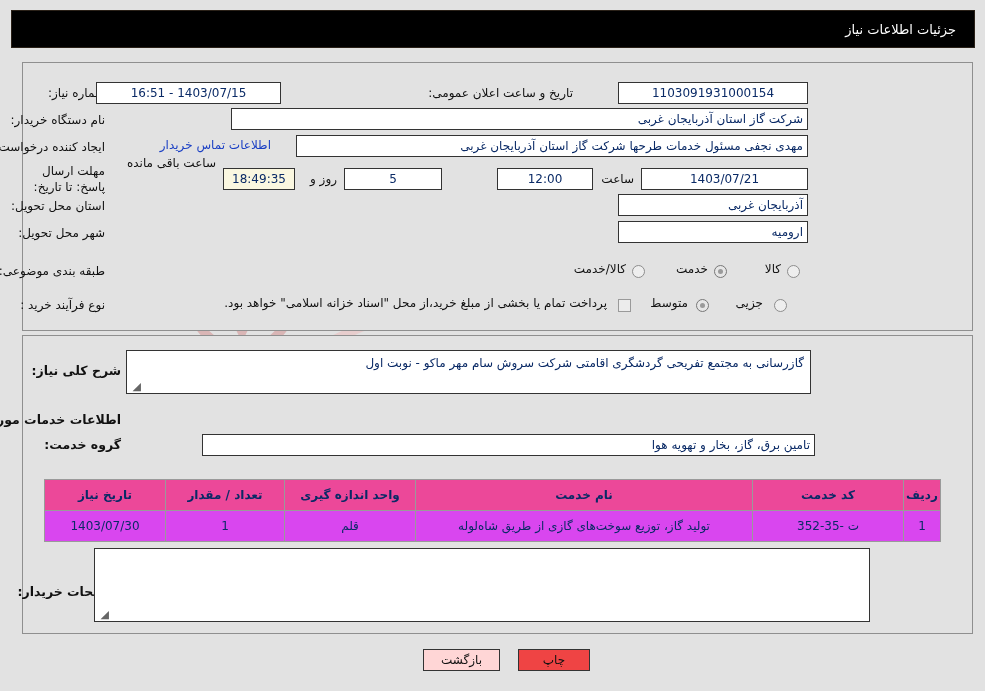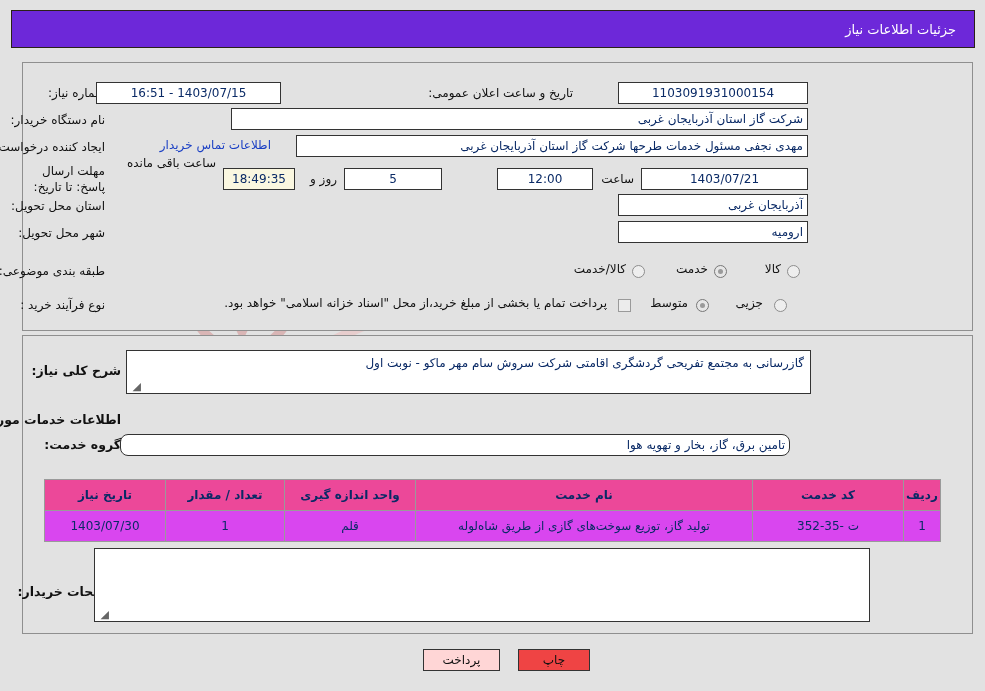--- a/index.html
+++ b/index.html
@@ -54,21 +54,21 @@
     height: 115px;
   }
 
   
   .titlebar {
     position: absolute;
     left: 11px;
     top: 10px;
     width: 964px;
     height: 38px;
-    background: #6d28d9;
+    background: #000000;
     border: 1px solid #2a2118;
     box-sizing: border-box;
     display: flex;
     align-items: center;
     justify-content: flex-start;
     z-index: 3;
   }
   .titlebar-text {
     color: #ffffff;
     font-size: 13px;
@@ -312,21 +312,21 @@
 
 <span class="sec-title" style="right:864px; top:363px; z-index:4;">شرح کلی نیاز:</span>
 <div class="ta" style="right:174px; top:350px; width:685px; height:44px; z-index:4;margin-left:47px;">
   <span>گازرسانی به مجتمع تفریحی گردشگری اقامتی شرکت سروش سام مهر ماکو - نوبت اول</span>
   <span class="grip">◢</span>
 </div>
 
 <span class="sec-title" style="right:864px; top:412px; z-index:4;">اطلاعات خدمات مورد نیاز</span>
 
 <span class="sec-title" style="right:864px; top:437px; z-index:4;">گروه خدمت:</span>
-<div class="fld rtl-right" style="right:195px; top:434px; width:670px; z-index:4;border-radius:8px;">تامین برق، گاز، بخار و تهویه هوا</div>
+<div class="fld rtl-right" style="right:170px; top:434px; width:613px; z-index:4;">تامین برق، گاز، بخار و تهویه هوا</div>
 
 <table class="tbl">
   <thead>
     <tr>
       <th style="width:36px;">ردیف</th>
       <th style="width:150px;">کد خدمت</th>
       <th>نام خدمت</th>
       <th style="width:130px;">واحد اندازه گیری</th>
       <th style="width:118px;">تعداد / مقدار</th>
       <th style="width:120px;">تاریخ نیاز</th>
@@ -343,14 +343,14 @@
     </tr>
   </tbody>
 </table>
 
 <span class="sec-title" style="right:862px; top:584px; z-index:4;">توضیحات خریدار:</span>
 <div class="ta" style="right:115px; top:548px; width:776px; height:74px; z-index:4;">
   <span></span>
   <span class="grip">◢</span>
 </div>
 
-<div class="btn" id="btn-back">پرداخت</div>
+<div class="btn" id="btn-back">بازگشت</div>
 <div class="btn" id="btn-print">چاپ</div>
 
 </body></html>

